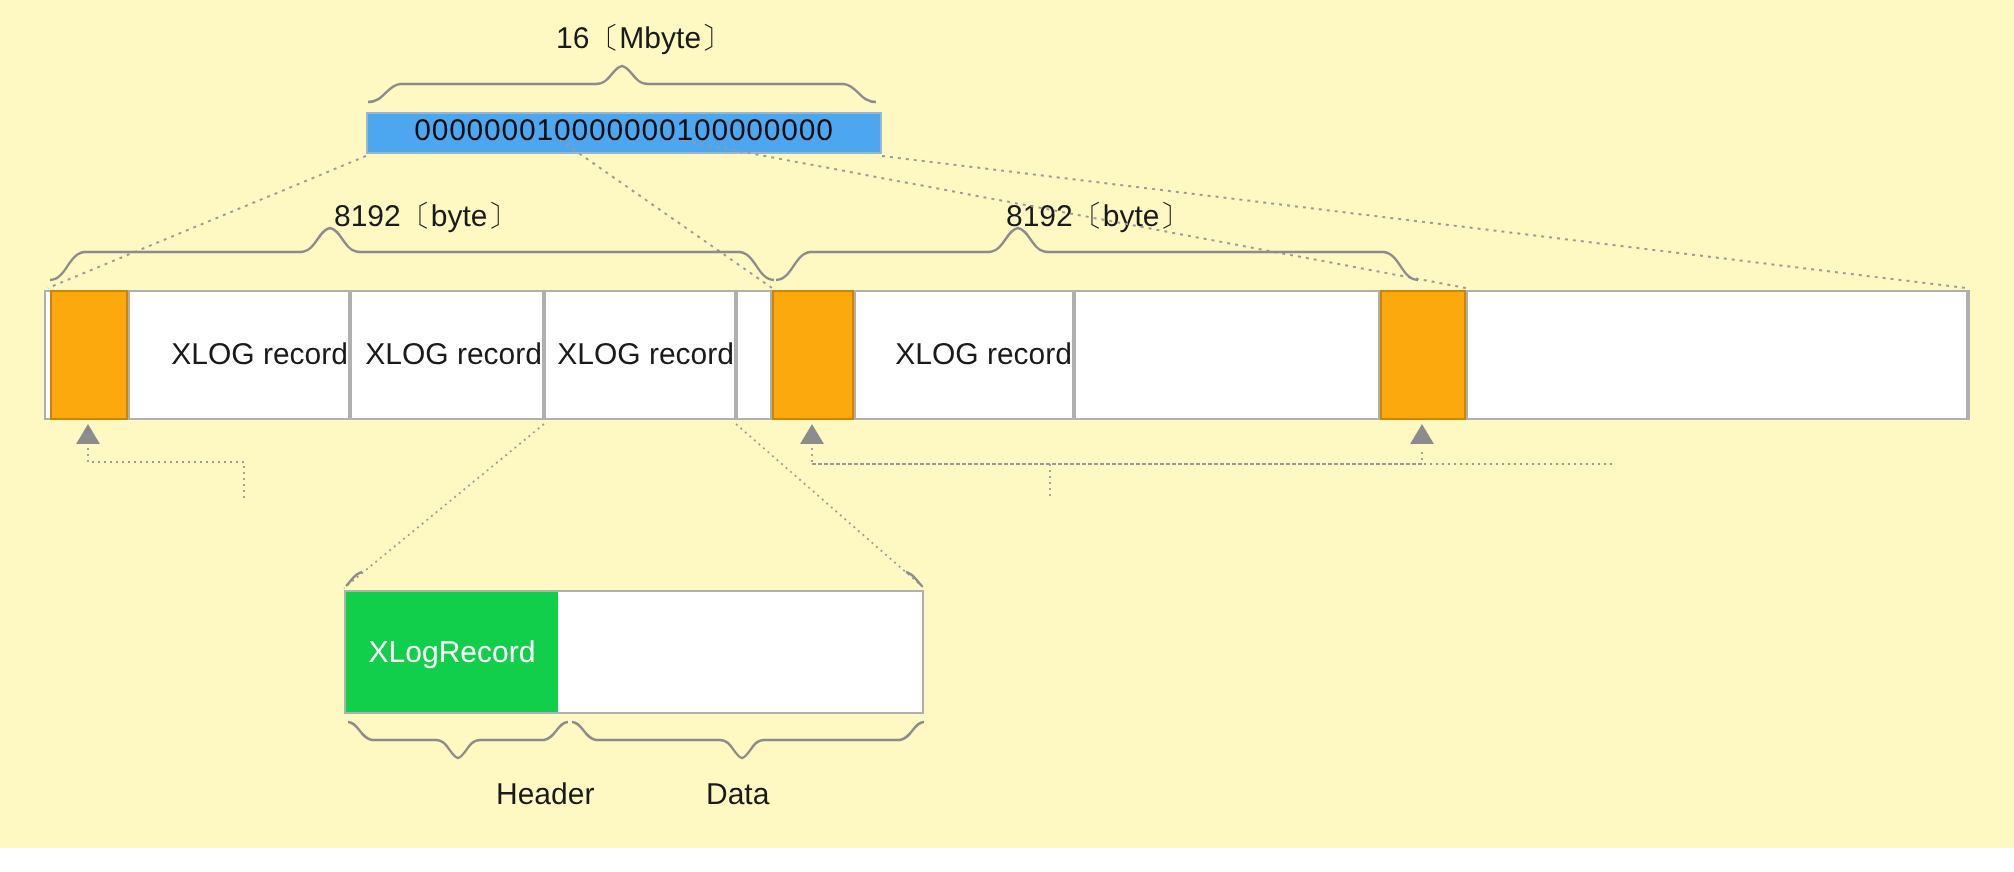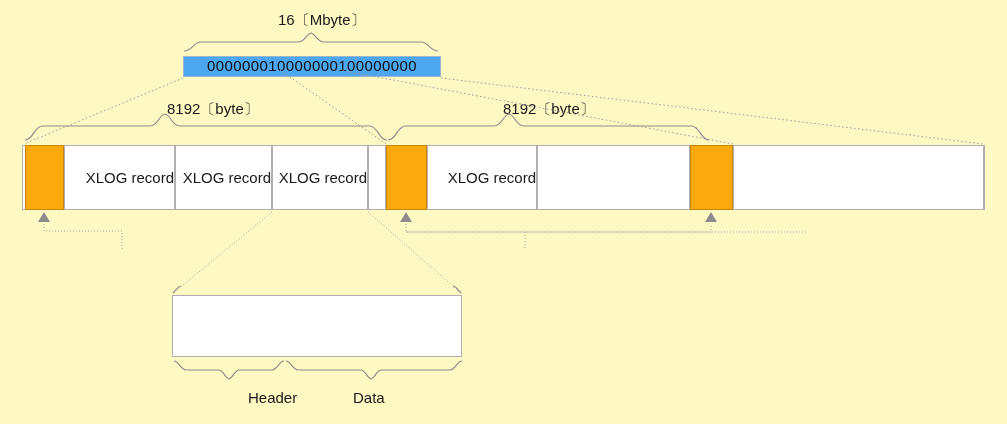--- a/index.html
+++ b/index.html
@@ -171,20 +171,23 @@
 
   <div class="cell plain" style="left:537px; width:153px;"></div>
 
   <div class="cell hdr" style="left:690px; width:43px;"></div>
 
   <div class="cell plain" style="left:733px; width:251px;"></div>
 
 
 
   <div class="abs" id="rec-box"></div>
+  <div id="rec-hdr">
+    <span>XLogRecord</span>
+  </div>
 
   <div class="lbl" style="left:200px; top:390px;margin-left:48px;">Header</div>
   <div class="lbl" style="left:353px; top:390px;">Data</div>
 
   <svg id="overlay" viewBox="0 0 1007 436">
 
     <path class="brace" d="M 184 51
              C 192 51, 193 43, 200 42
              L 298 42
              C 305 42, 306 34, 311 33

